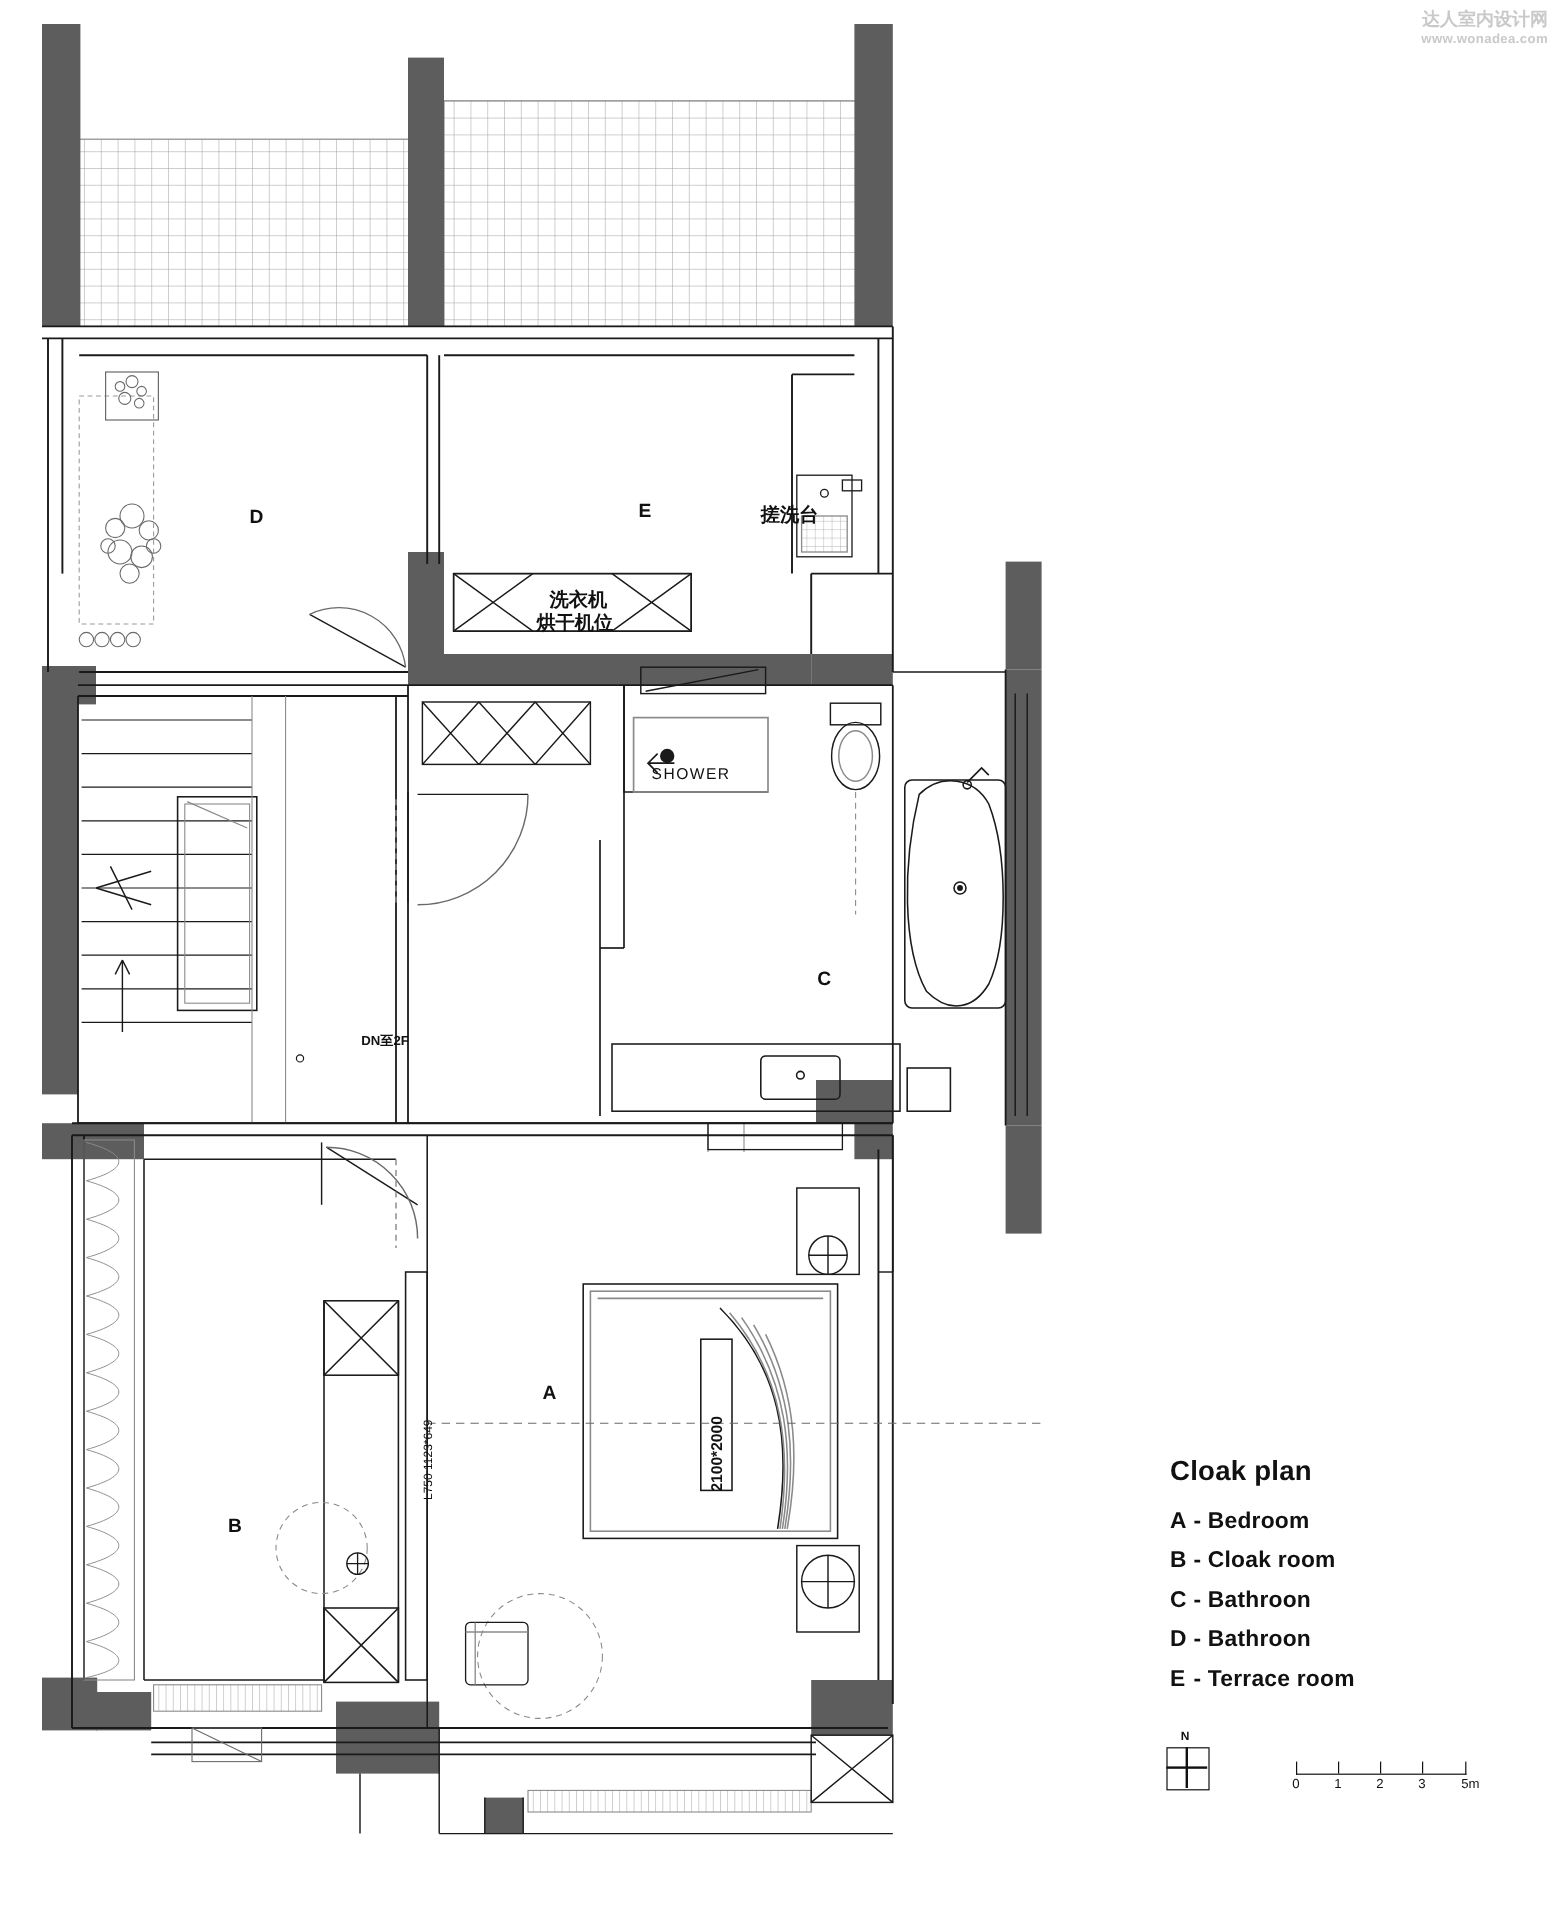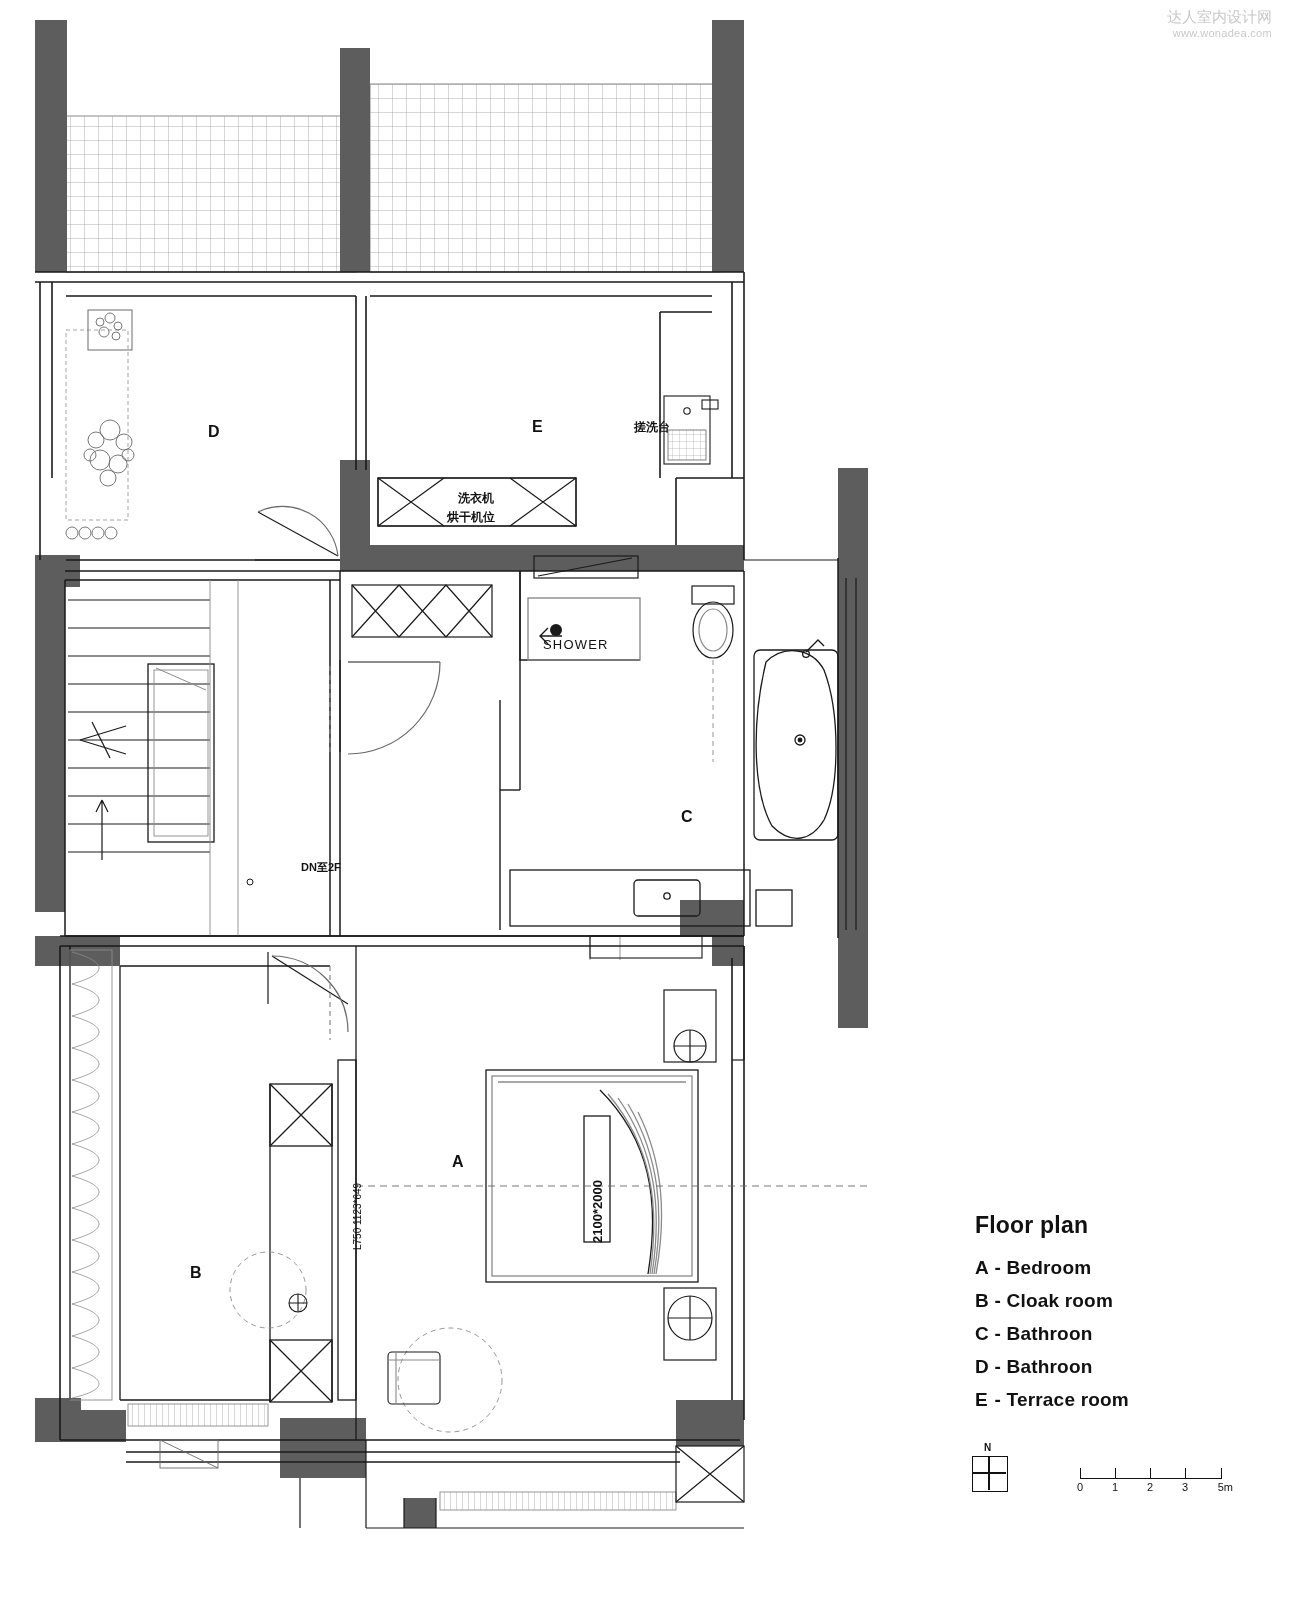--- a/index.html
+++ b/index.html
@@ -1,39 +1,39 @@
 <!DOCTYPE html>
 <html><head>
 <meta charset="utf-8">
 <style>
   html,body{margin:0;padding:0;background:#ffffff;}
   body{width:1300px;height:1606px;position:relative;font-family:"Liberation Sans",sans-serif;color:#111;overflow:hidden;}
   .plan{position:absolute;left:0;top:0;width:1300px;height:1606px;}
-  .wm{position:absolute;right:28px;top:8px;text-align:right;color:#c9c9c9;font-size:15px;line-height:1.25;}
+  .wm{position:absolute;right:10px;top:8px;text-align:right;color:#c9c9c9;font-size:15px;line-height:1.25;font-weight:bold;}
   .wm .wm2{font-size:11px;letter-spacing:.3px;}
   
   .legend{position:absolute;left:975px;top:1212px;width:300px;}
   .legend h2{margin:0 0 18px 0;font-size:23px;font-weight:bold;letter-spacing:.2px;}
   .legend .row{font-size:19px;margin-bottom:11px;font-weight:bold;letter-spacing:.2px;}
   .legend .row .k{display:inline-block;min-width:14px;}
   
   .north{position:absolute;left:972px;top:1456px;width:40px;height:50px;}
   .north .nlabel{position:absolute;left:12px;top:-14px;font-size:10px;font-weight:bold;}
   .north .box{position:absolute;left:0;top:0;width:34px;height:34px;border:1.4px solid #111;}
   .north .vline{position:absolute;left:16.3px;top:0;width:1.4px;height:34px;background:#111;}
   .north .hline{position:absolute;left:0;top:16.3px;width:34px;height:1.4px;background:#111;}
   
   .scalebar{position:absolute;left:1080px;top:1468px;width:160px;height:40px;}
   .scalebar .bar{position:absolute;left:0;top:0;width:140px;height:10px;border-left:1.3px solid #111;border-right:1.3px solid #111;border-bottom:1.3px solid #111;}
   .scalebar .tick{position:absolute;top:0;width:1.3px;height:10px;background:#111;}
   .scalebar .lab{position:absolute;top:13px;font-size:11px;transform:translateX(-50%);}
   .scalebar .lab.end{transform:translateX(-35%);}
   
   .rl{position:absolute;font-size:16px;font-weight:bold;color:#111;}
-  .cn{position:absolute;font-size:12px;font-weight:bold;color:#111;font-family:"DejaVu Sans",sans-serif;}
+  .cn{position:absolute;font-size:16px;font-weight:bold;color:#111;font-family:"DejaVu Sans",sans-serif;}
   .tiny{position:absolute;font-size:11px;color:#111;}
   .vert{position:absolute;font-size:11px;color:#111;transform-origin:0 0;transform:rotate(-90deg);white-space:nowrap;}
   .shower{position:absolute;font-size:13px;letter-spacing:1.2px;color:#111;text-align:right;}
   .bedsize{position:absolute;font-size:13px;font-weight:bold;color:#111;transform-origin:0 0;transform:rotate(-90deg);white-space:nowrap;}
 </style>
 </head>
 <body>
 
 <svg class="plan" viewBox="0 0 1300 1606">
   <defs>
@@ -341,21 +341,21 @@
   <div class="bedsize" style="left:590px;top:1243px">2100*2000</div>
   <div class="vert" style="left:352px;top:1250px;font-size:10px;">L750  1123*649</div>
 </div>
 
 <div class="wm">
   <div>达人室内设计网</div>
   <div class="wm2">www.wonadea.com</div>
 </div>
 
 <div class="legend">
-  <h2>Floor plan</h2>
+  <h2>Cloak plan</h2>
   <div class="row">
     <span class="k">A</span>
     <span>-</span>
     <span>Bedroom</span>
   </div>
   <div class="row">
     <span class="k">B</span>
     <span>-</span>
     <span>Cloak room</span>
   </div>

